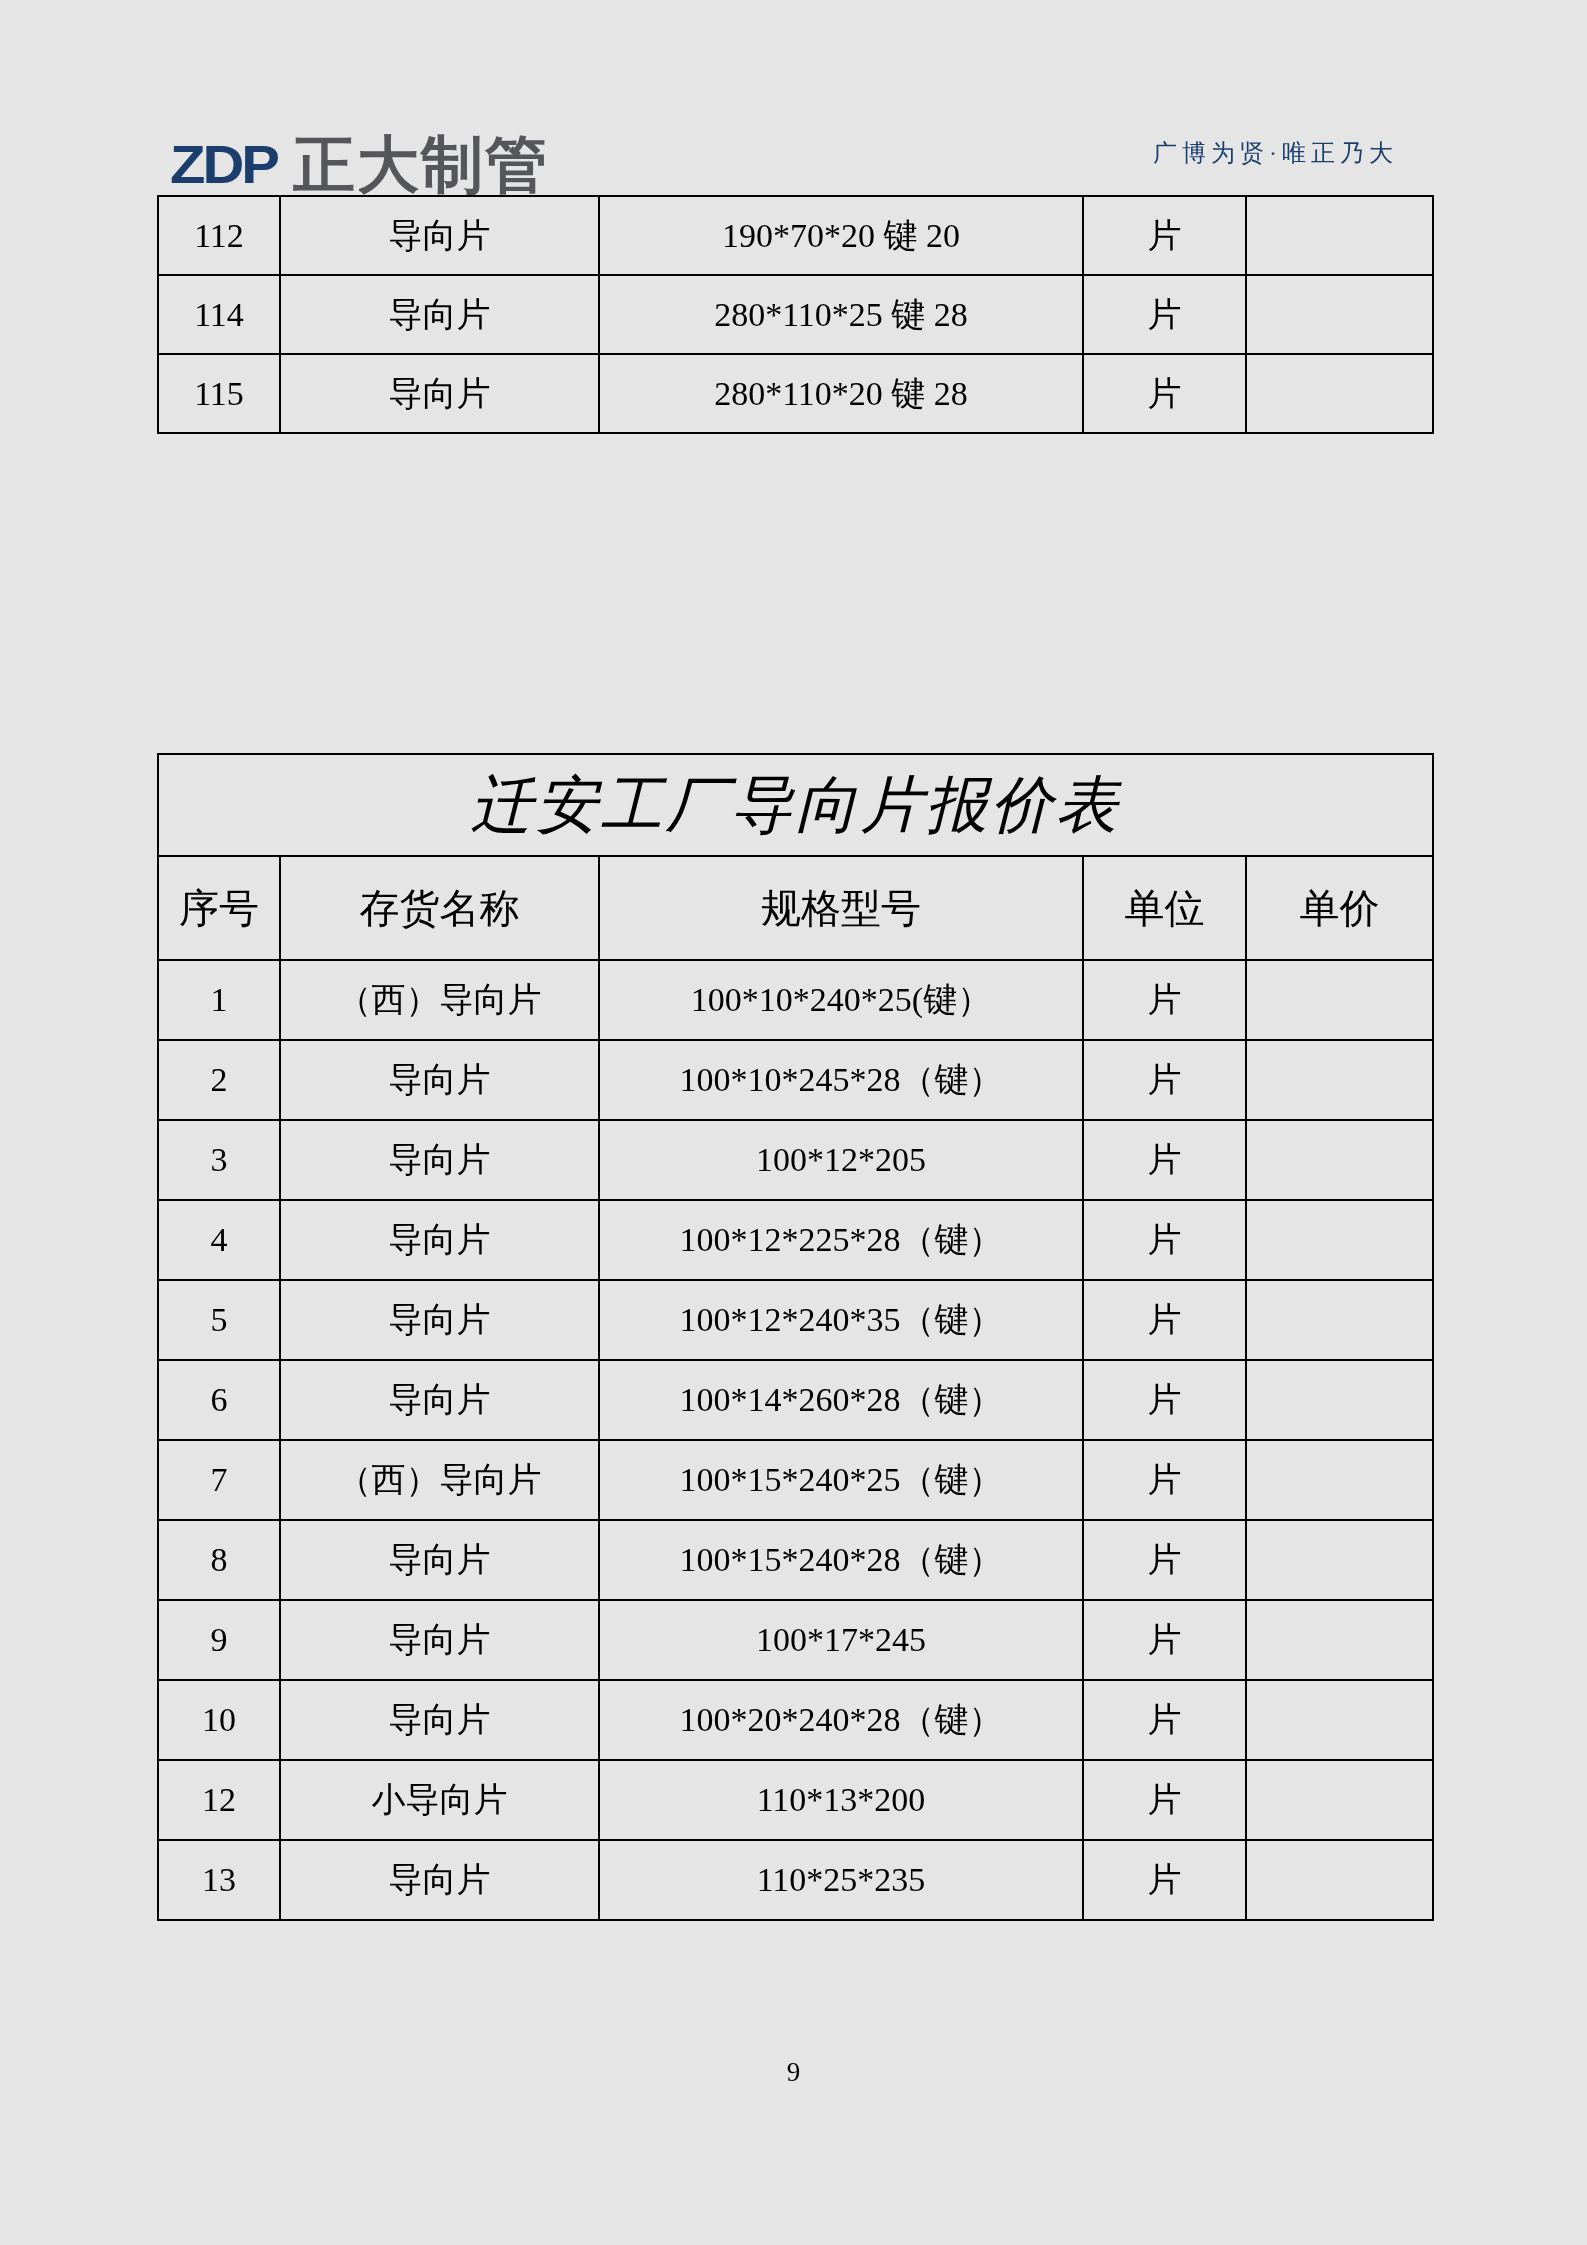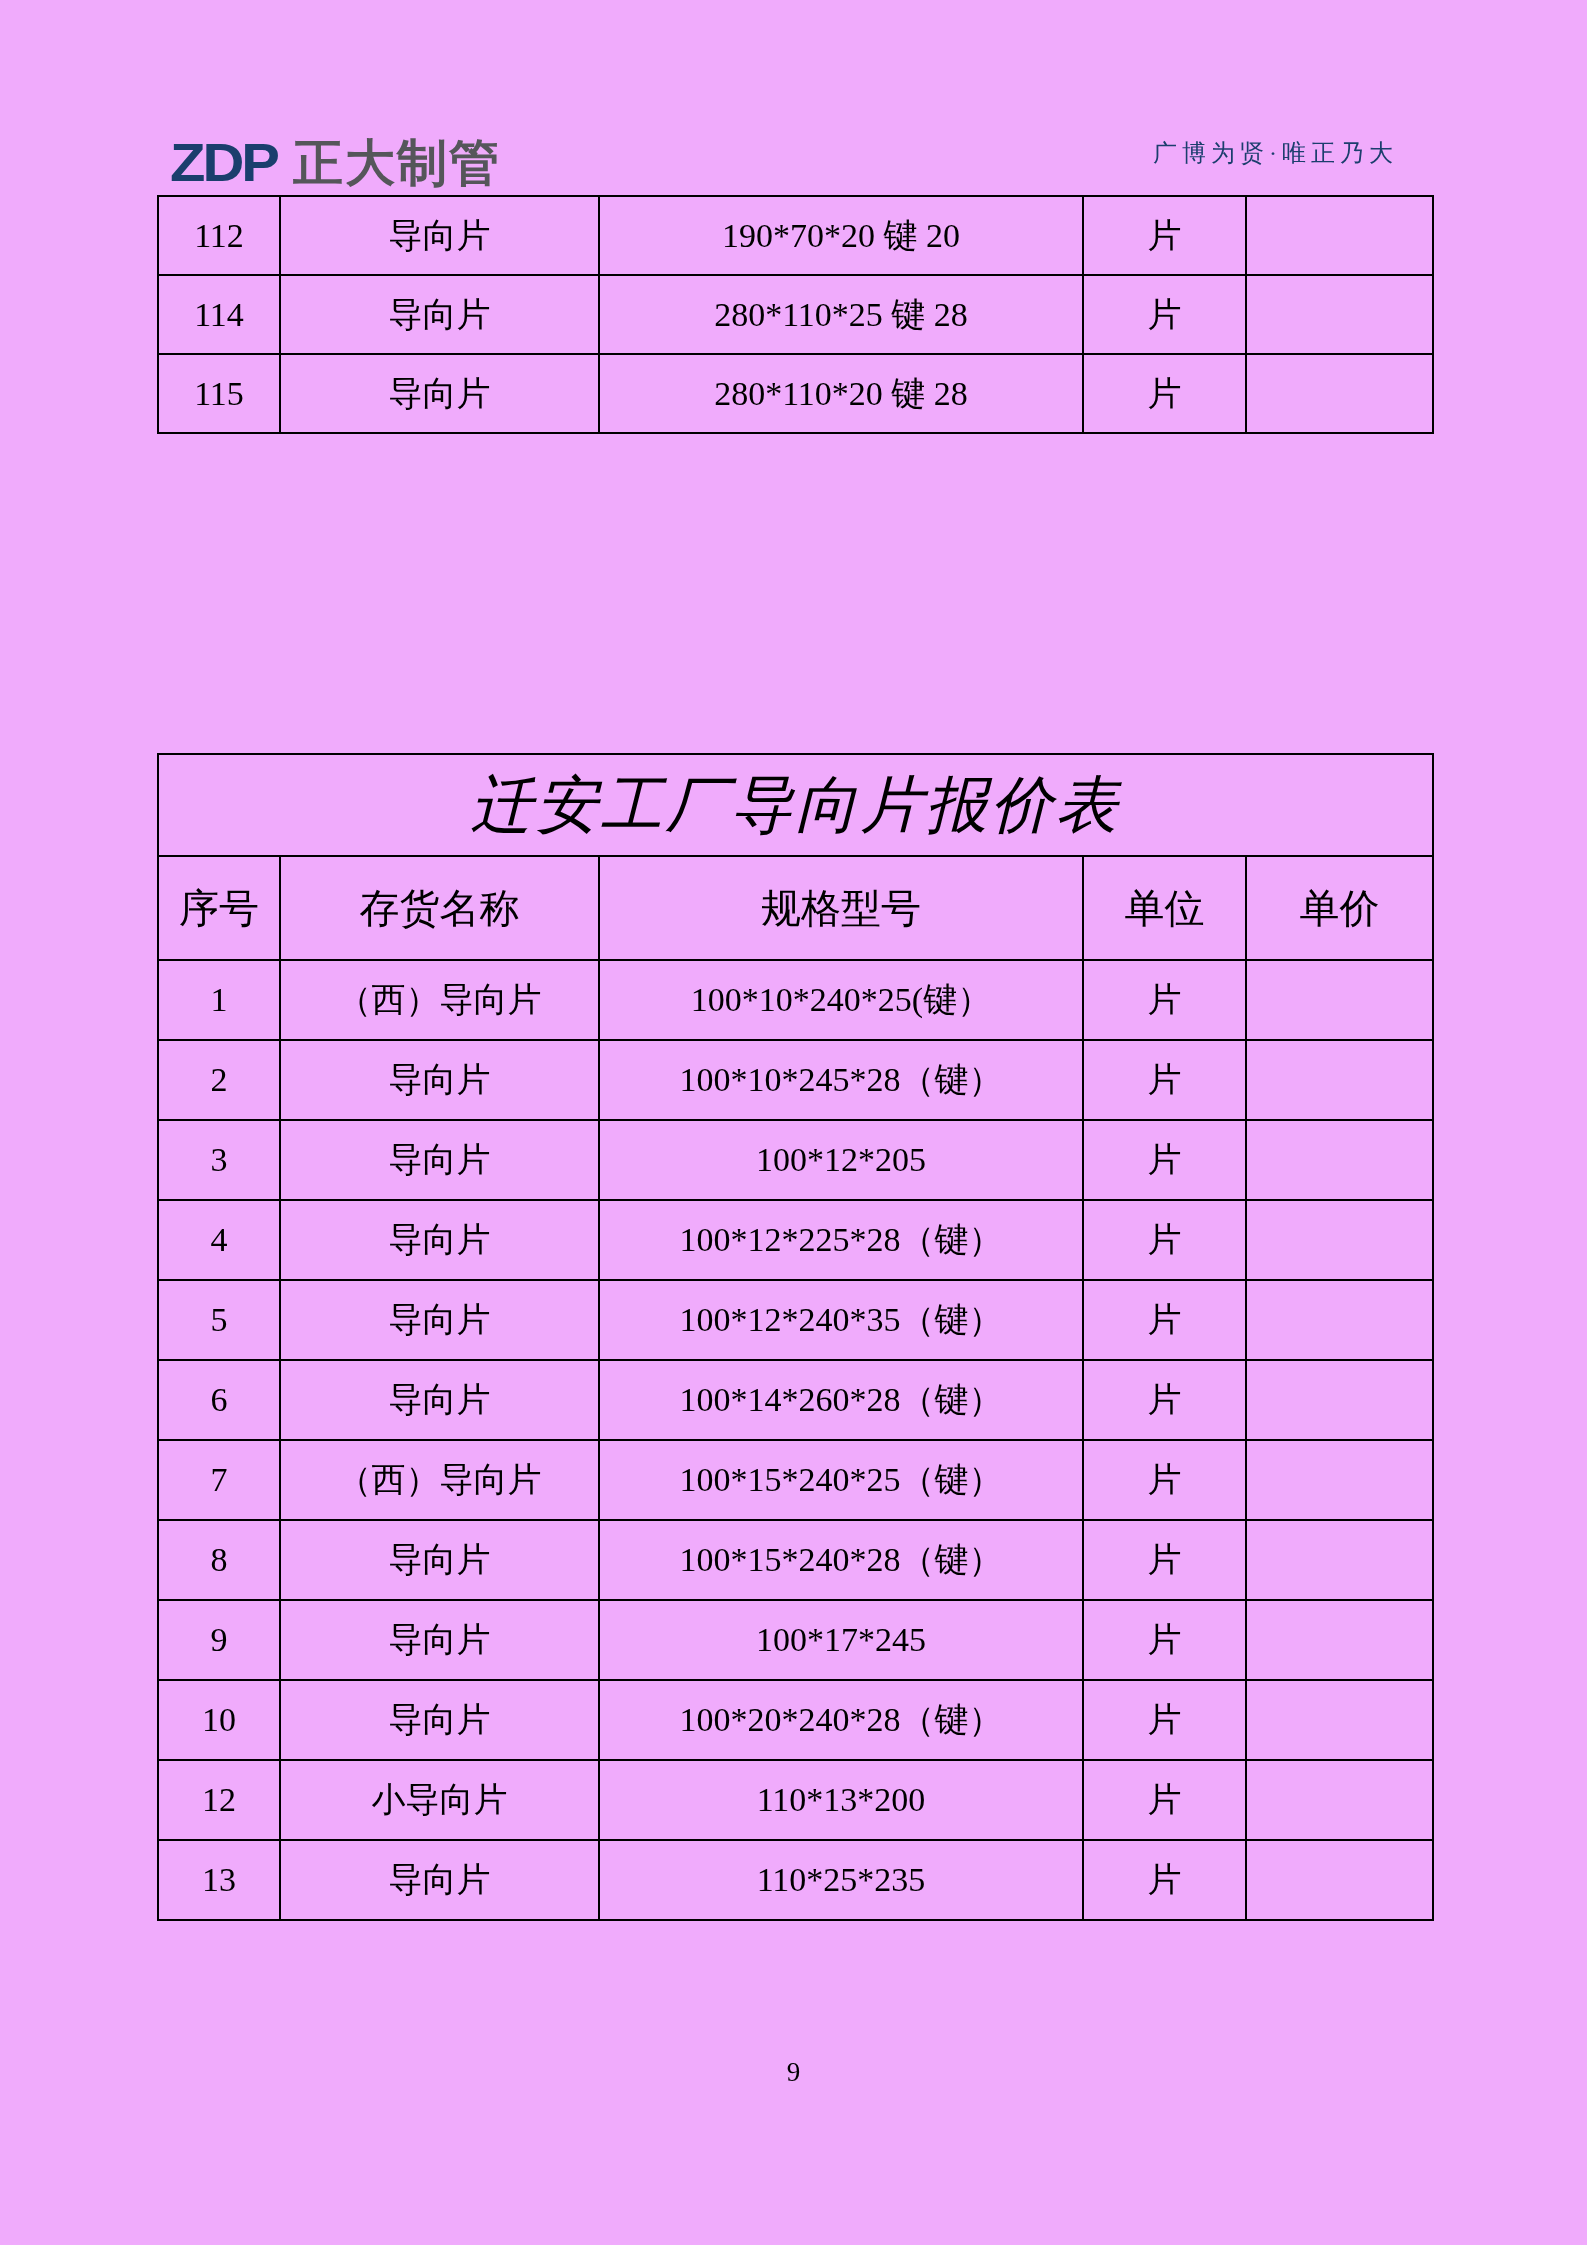--- a/index.html
+++ b/index.html
@@ -1,20 +1,20 @@
 <!DOCTYPE html>
 <html><head>
 <meta charset="utf-8">
 <style>
   html,body{margin:0;padding:0;background:#ffffff;}
   .page{
     position:relative;
     width:1587px;
     height:2245px;
-    background:#f0abfc;
+    background:#e5e5e5;
     font-family:"Liberation Serif","DejaVu Serif",serif;
     color:#000;
     overflow:hidden;
   }
   
   .hdr-logo{
     position:absolute;
     left:170px; top:134px;
     display:flex; align-items:center; gap:16px;
     line-height:1;
@@ -23,21 +23,21 @@
     font-family:"Liberation Sans","DejaVu Sans",sans-serif;
     font-weight:900;
     font-size:58px;
     letter-spacing:-3px;
     color:#1b3e6d;
     transform:scaleY(.92);
   }
   .logo-cn{
     font-family:Liberation Serif, serif;
     font-weight:900;
-    font-size:50px;
+    font-size:62px;
     color:#55565a;
     letter-spacing:2px;
   }
   .hdr-tagline{
     position:absolute;
     top:141px; right:189px;
     font-size:24px;
     font-weight:400;
     letter-spacing:5px;
     color:#1b3e6d;

